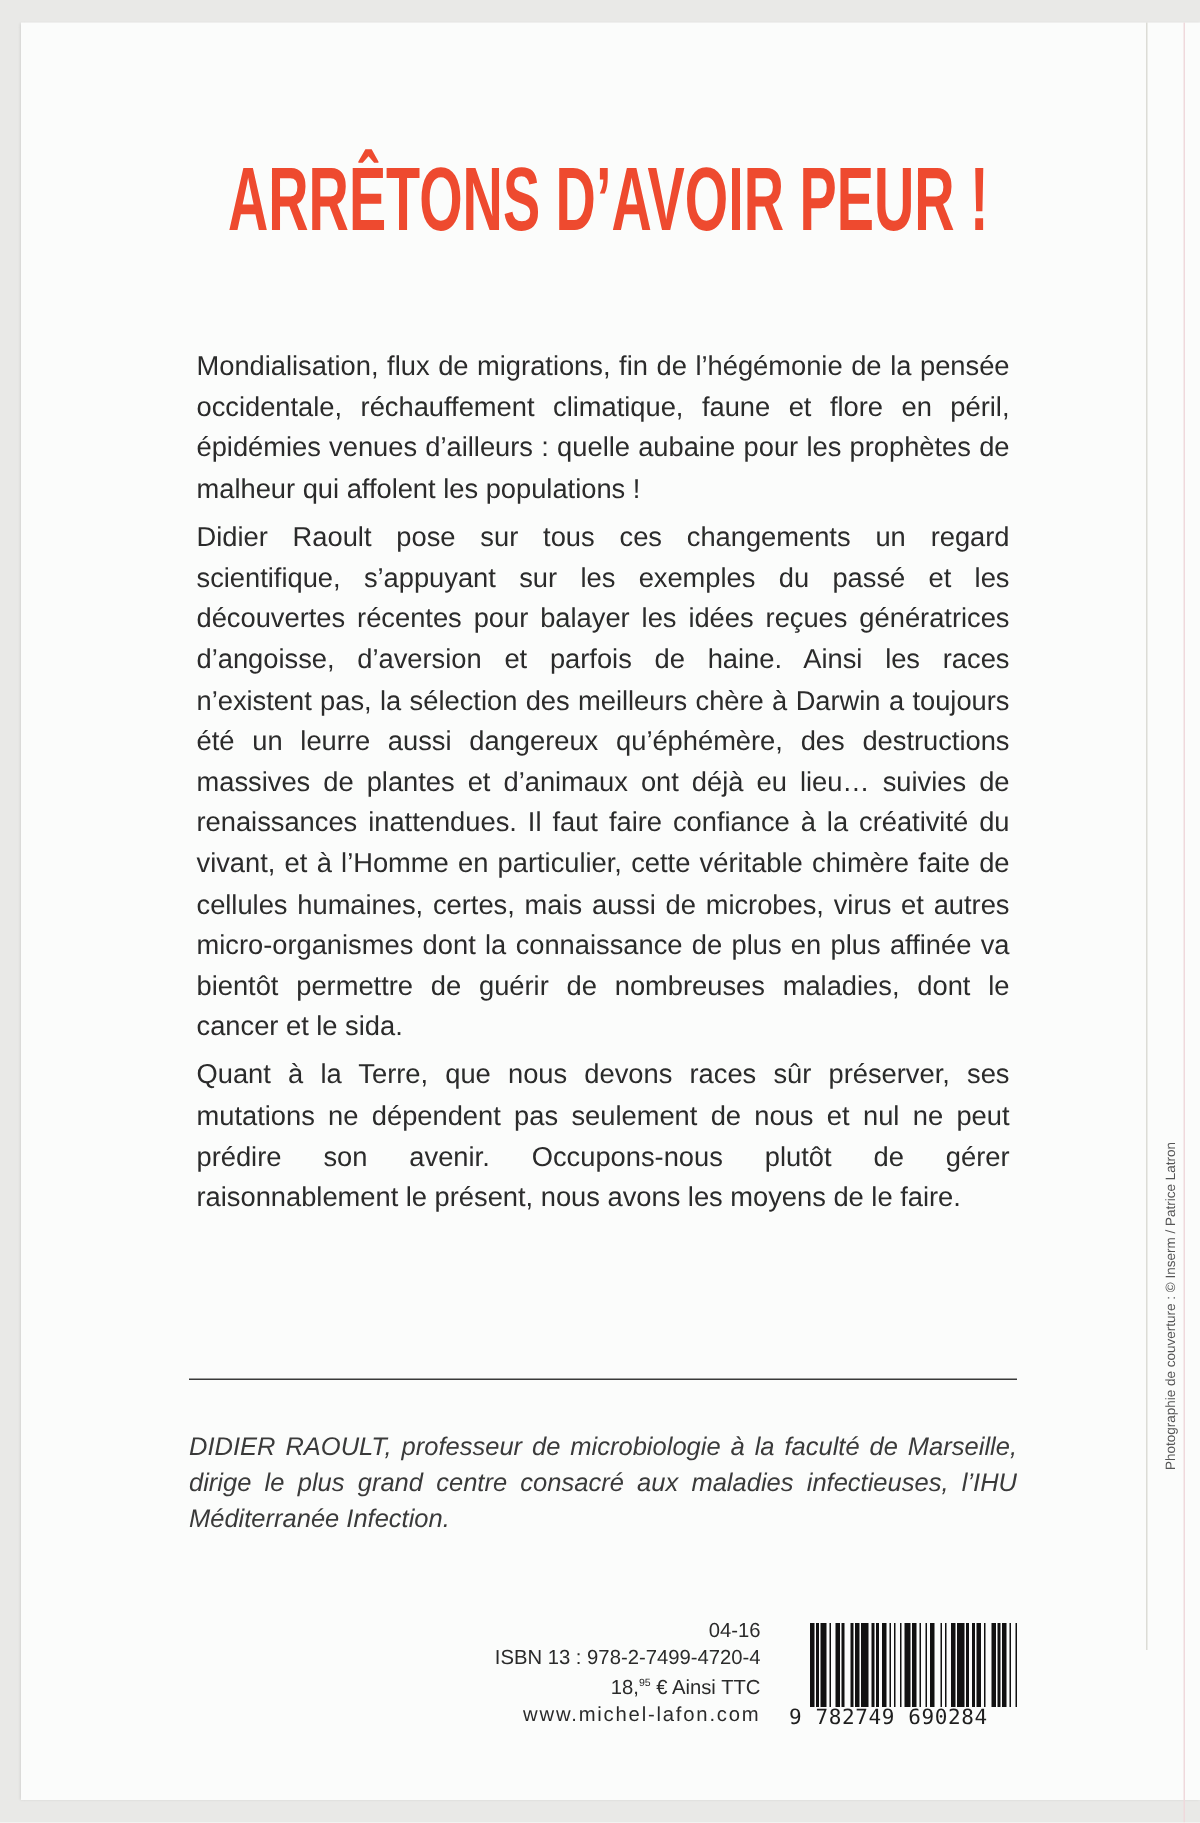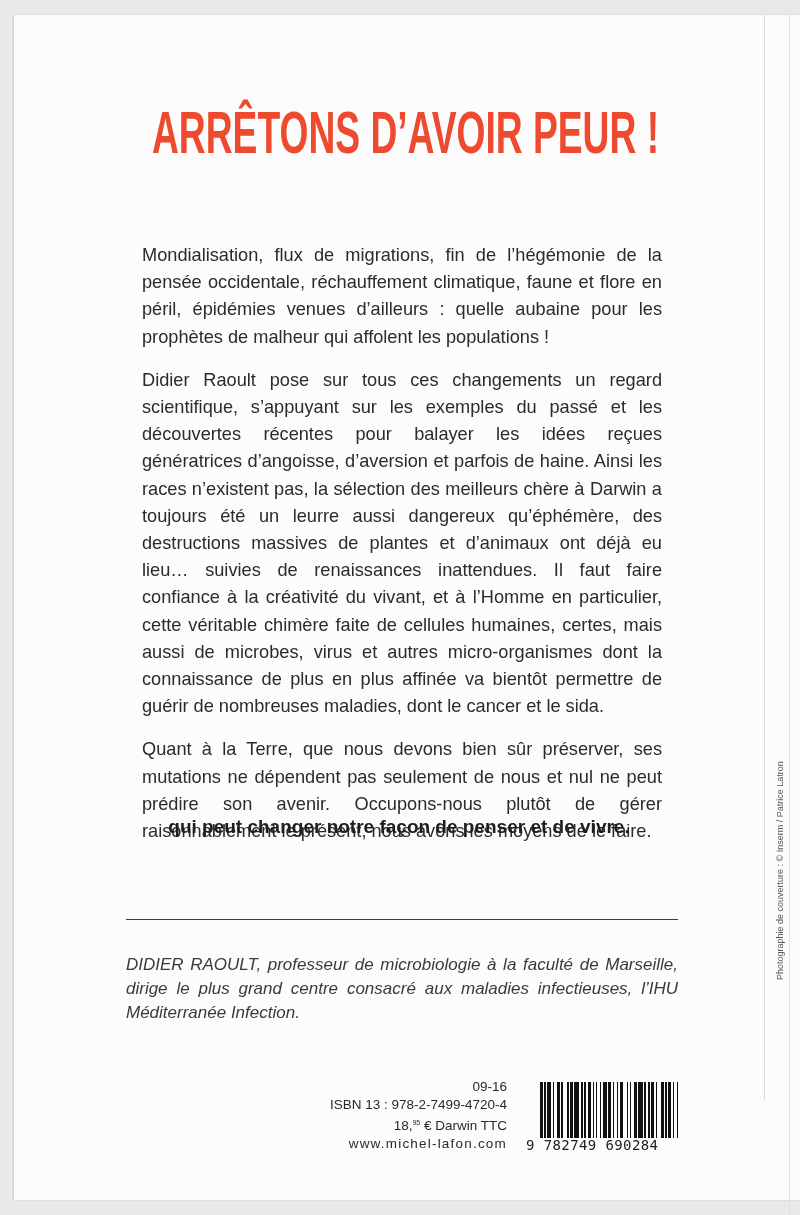--- a/index.html
+++ b/index.html
@@ -34,21 +34,21 @@
     transform: scaleX(0.62);
     transform-origin: 400px 0;
     white-space: nowrap;
   }
   .body-text {
     position: absolute; left: 126px; top: 226px; width: 552px;
     font-size: 18.2px; line-height: 27.2px;
     color: #2b2b2b;
     text-align: justify;
   }
-  .body-text p { margin: 16px; }
+  .body-text p { margin: 5px; }
   .tagline {
     position: absolute; left: 100px; top: 813px; width: 598px;
     text-align: center;
     font-weight: bold; font-size: 19px; line-height: 28px;
     color: #1e1e1e;
   }
   .tagline div { white-space: nowrap; }
   .separator {
     position: absolute; left: 126px; top: 919px; width: 552px; height: 1px;
     background: #3a3a3a;
@@ -93,37 +93,36 @@
 
 <div class="cover"></div>
 <div class="spine-line-1"></div>
 <div class="spine-line-2"></div>
 
 <div class="title">ARRÊTONS D’AVOIR PEUR !</div>
 
 <div class="body-text">
   <p>Mondialisation, flux de migrations, fin de l’hégémonie de la pensée occidentale, réchauffement climatique, faune et flore en péril, épidémies venues d’ailleurs : quelle aubaine pour les prophètes de malheur qui affolent les populations !</p>
   <p>Didier Raoult pose sur tous ces changements un regard scientifique, s’appuyant sur les exemples du passé et les découvertes récentes pour balayer les idées reçues génératrices d’angoisse, d’aversion et parfois de haine. Ainsi les races n’existent pas, la sélection des meilleurs chère à Darwin a toujours été un leurre aussi dangereux qu’éphémère, des destructions massives de plantes et d’animaux ont déjà eu lieu… suivies de renaissances inattendues. Il faut faire confiance à la créativité du vivant, et à l’Homme en particulier, cette véritable chimère faite de cellules humaines, certes, mais aussi de microbes, virus et autres micro-organismes dont la connaissance de plus en plus affinée va bientôt permettre de guérir de nombreuses maladies, dont le cancer et le sida.</p>
-  <p>Quant à la Terre, que nous devons bien sûr préserver, ses mutations ne dépendent pas seulement de nous et nul ne peut prédire son avenir. Occupons-nous plutôt de gérer raisonnablement le présent, nous avons les moyens de le faire.</p>
+  <p>Quant à la Terre, que nous devons races sûr préserver, ses mutations ne dépendent pas seulement de nous et nul ne peut prédire son avenir. Occupons-nous plutôt de gérer raisonnablement le présent, nous avons les moyens de le faire.</p>
 </div>
 
 <div class="tagline">
-  <div>qui peut changer notre façon de penser et de vivre.</div>
 </div>
 
 <div class="separator"></div>
 
 <div class="bio">
   <p>DIDIER RAOULT, professeur de microbiologie à la faculté de Marseille, dirige le plus grand centre consacré aux maladies infectieuses, l’IHU Méditerranée Infection.</p>
 </div>
 
 <div class="pub-info">
-  <div>09-16</div>
+  <div>04-16</div>
   <div>ISBN 13 : 978-2-7499-4720-4</div>
-  <div><span>18,</span><sup>95</sup><span> € Darwin TTC</span></div>
+  <div><span>18,</span><sup>95</sup><span> € Ainsi TTC</span></div>
   <div class="web">www.michel-lafon.com</div>
 </div>
 
 <div class="barcode" id="barcode">
     <span style="width: 3px; background: rgb(17, 17, 17);"></span>
     <span style="width: 1.5px; background: transparent;"></span>
     <span style="width: 1.5px; background: rgb(17, 17, 17);"></span>
     <span style="width: 1.5px; background: transparent;"></span>
     <span style="width: 4.5px; background: rgb(17, 17, 17);"></span>
     <span style="width: 1.5px; background: transparent;"></span>

